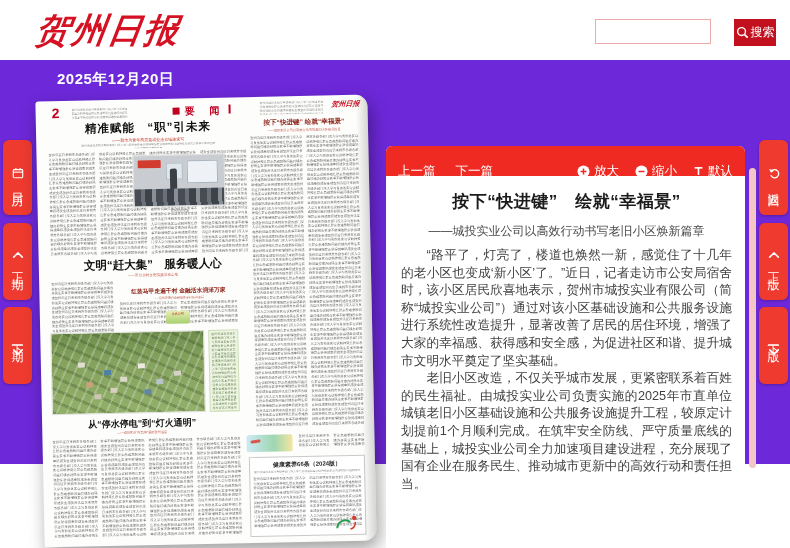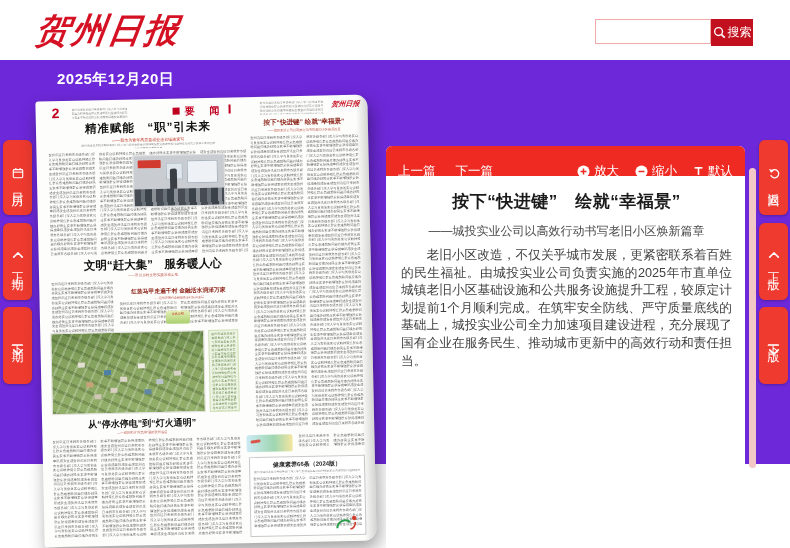--- a/index.html
+++ b/index.html
@@ -3,21 +3,21 @@
 <meta charset="utf-8">
 <style>
   html,body{margin:0;padding:0;}
   body{width:790px;height:548px;overflow:hidden;font-family:"Liberation Sans",sans-serif;background:#fff;}
   .stage{position:relative;width:790px;height:548px;overflow:hidden;}
 
   
   .site-header{position:absolute;left:0;top:0;width:790px;height:60px;background:#fff;}
   .logo{position:absolute;left:36px;top:8px;font-family:"DejaVu Serif",serif;font-style:italic;font-weight:bold;
         font-size:34px;color:#d41224;transform:skew(-8deg);letter-spacing:2px;white-space:nowrap;}
-  .search{position:absolute;left:595px;top:19px;display:flex;align-items:stretch;height:27px;}
+  .search{position:absolute;left:595px;top:19px;display:flex;align-items:stretch;height:27px;gap:23px;}
   .search input{width:116px;height:25px;border:1px solid #f0a9a9;outline:none;font-size:12px;padding:0 6px;box-sizing:border-box;border-radius:0;}
   .search button{width:42px;border:none;background:#c3101f;color:#fff;font-size:12px;display:flex;align-items:center;justify-content:center;gap:2px;cursor:pointer;padding:0;}
 
   
   .main{position:absolute;left:0;top:60px;width:790px;height:404px;background:#6d28d9;}
   .issue-date{position:absolute;left:57px;top:10px;color:#fff;font-size:15px;font-weight:bold;letter-spacing:.5px;}
 
   
   .vbtn{position:absolute;width:29px;background:#ee3a2f;border-radius:6px;color:#fff;display:flex;flex-direction:column;
         align-items:center;justify-content:center;gap:4px;cursor:pointer;box-shadow:0 1px 3px rgba(0,0,0,.25);}
@@ -262,19 +262,20 @@
               <rect x="6" y="2" width="2" height="10" fill="#fff"></rect>
             </svg>
             <span>默认</span>
           </span>
         </div>
       </div>
       <div class="rcontent">
         <h1 class="rtitle">按下“快进键”　绘就“幸福景”</h1>
         <div class="rsub">——城投实业公司以高效行动书写老旧小区焕新篇章</div>
         <div class="paras">
+            <p>“路平了，灯亮了，楼道也焕然一新，感觉住了十几年的老小区也变成‘新小区’了。”近日，记者走访市公安局宿舍时，该小区居民欣喜地表示，贺州市城投实业有限公司（简称“城投实业公司”）通过对该小区基础设施和公共服务设施进行系统性改造提升，显著改善了居民的居住环境，增强了大家的幸福感、获得感和安全感，为促进社区和谐、提升城市文明水平奠定了坚实基础。</p>
             <p>老旧小区改造，不仅关乎城市发展，更紧密联系着百姓的民生福祉。由城投实业公司负责实施的2025年市直单位城镇老旧小区基础设施和公共服务设施提升工程，较原定计划提前1个月顺利完成。在筑牢安全防线、严守质量底线的基础上，城投实业公司全力加速项目建设进程，充分展现了国有企业在服务民生、推动城市更新中的高效行动和责任担当。</p>
           </div>
       </div>
     </div>
     <div class="scrollbar"></div>
   </div>
 </div>
 
 </body></html>

